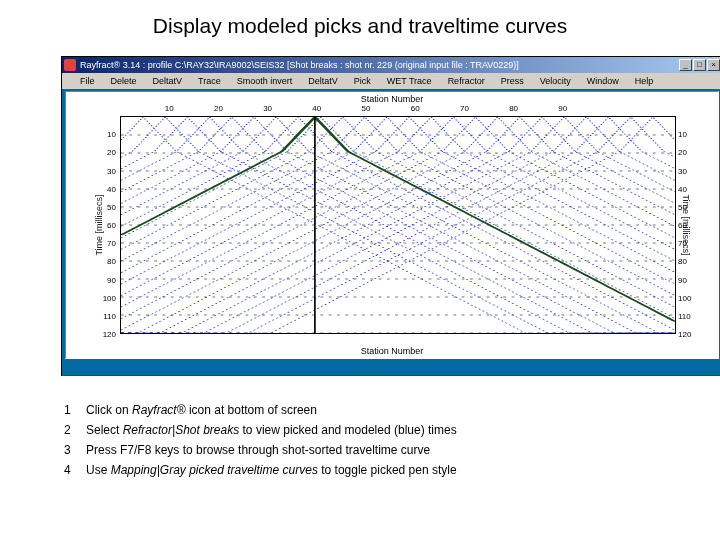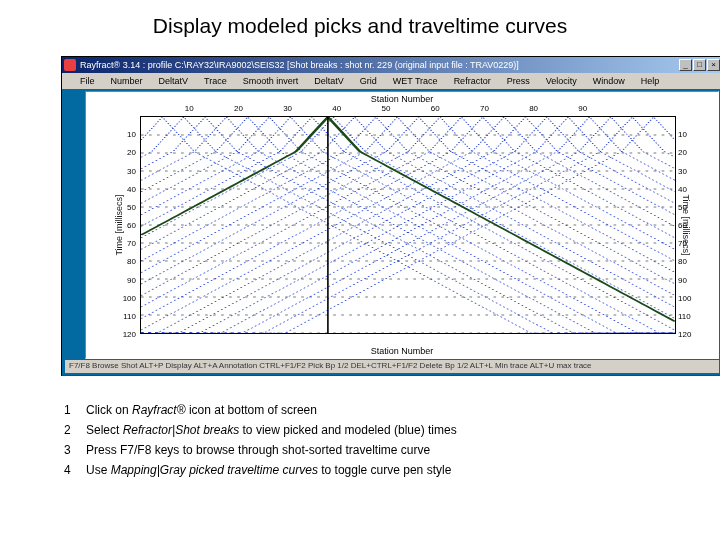--- a/index.html
+++ b/index.html
@@ -73,21 +73,20 @@
   }
   .menubar span { white-space: nowrap; }
   .inner-frame {
     position: absolute;
     left: 3px; top: 34px;
     right: 3px; bottom: 16px;
     background: #fff;
     border: 1px solid #808080;
     border-right-color: #fff;
     border-bottom-color: #fff;
-    margin-left: 20px;
   }
   .chart-area {
     position: absolute;
     left: 0; top: 0; right: 0; bottom: 0;
   }
   .chart-title {
     position: absolute;
     top: 2px; left: 0; right: 0;
     text-align: center;
     font-size: 9px;
@@ -195,26 +194,26 @@
     <span class="app-icon"></span>
     <span class="title-text">Rayfract® 3.14 : profile C:\RAY32\IRA9002\SEIS32   [Shot breaks : shot nr. 229 (original input file : TRAV0229)]</span>
     <div class="win-btns">
       <div class="win-btn">_</div>
       <div class="win-btn">□</div>
       <div class="win-btn">×</div>
     </div>
   </div>
   <div class="menubar">
     <span>File</span>
-    <span>Number</span>
+    <span>Delete</span>
     <span>DeltatV</span>
     <span>Trace</span>
     <span>Smooth invert</span>
     <span>DeltatV</span>
-    <span>Grid</span>
+    <span>Pick</span>
     <span>WET Trace</span>
     <span>Refractor</span>
     <span>Press</span>
     <span>Velocity</span>
     <span>Window</span>
     <span>Help</span>
   </div>
 
   <div class="inner-frame">
     <div class="chart-area">
@@ -297,23 +296,22 @@
           <div class="ytick" style="top: 205.667px;">100</div>
           <div class="ytick-r" style="top: 205.667px;">100</div>
           <div class="ytick" style="top: 223.833px;">110</div>
           <div class="ytick-r" style="top: 223.833px;">110</div>
           <div class="ytick" style="top: 242px;">120</div>
           <div class="ytick-r" style="top: 242px;">120</div>
         </div>
     </div>
   </div>
 
-  <div class="statusbar">F7/F8 Browse Shot   ALT+P Display   ALT+A Annotation   CTRL+F1/F2 Pick Bp 1/2   DEL+CTRL+F1/F2 Delete Bp 1/2   ALT+L Min trace   ALT+U max trace</div>
 </div>
 
 <div class="instructions">
   <ol>
     <li><span>Click on </span><em>Rayfract®</em><span> icon at bottom of screen</span></li>
     <li><span>Select </span><em>Refractor|Shot breaks</em><span> to view picked and modeled (blue) times</span></li>
     <li><span>Press F7/F8 keys to browse through shot-sorted traveltime curve</span><em></em><span></span></li>
-    <li><span>Use </span><em>Mapping|Gray picked traveltime curves</em><span> to toggle curve pen style</span></li>
+    <li><span>Use </span><em>Mapping|Gray picked traveltime curves</em><span> to toggle picked pen style</span></li>
   </ol>
 </div>
 
 </body></html>

